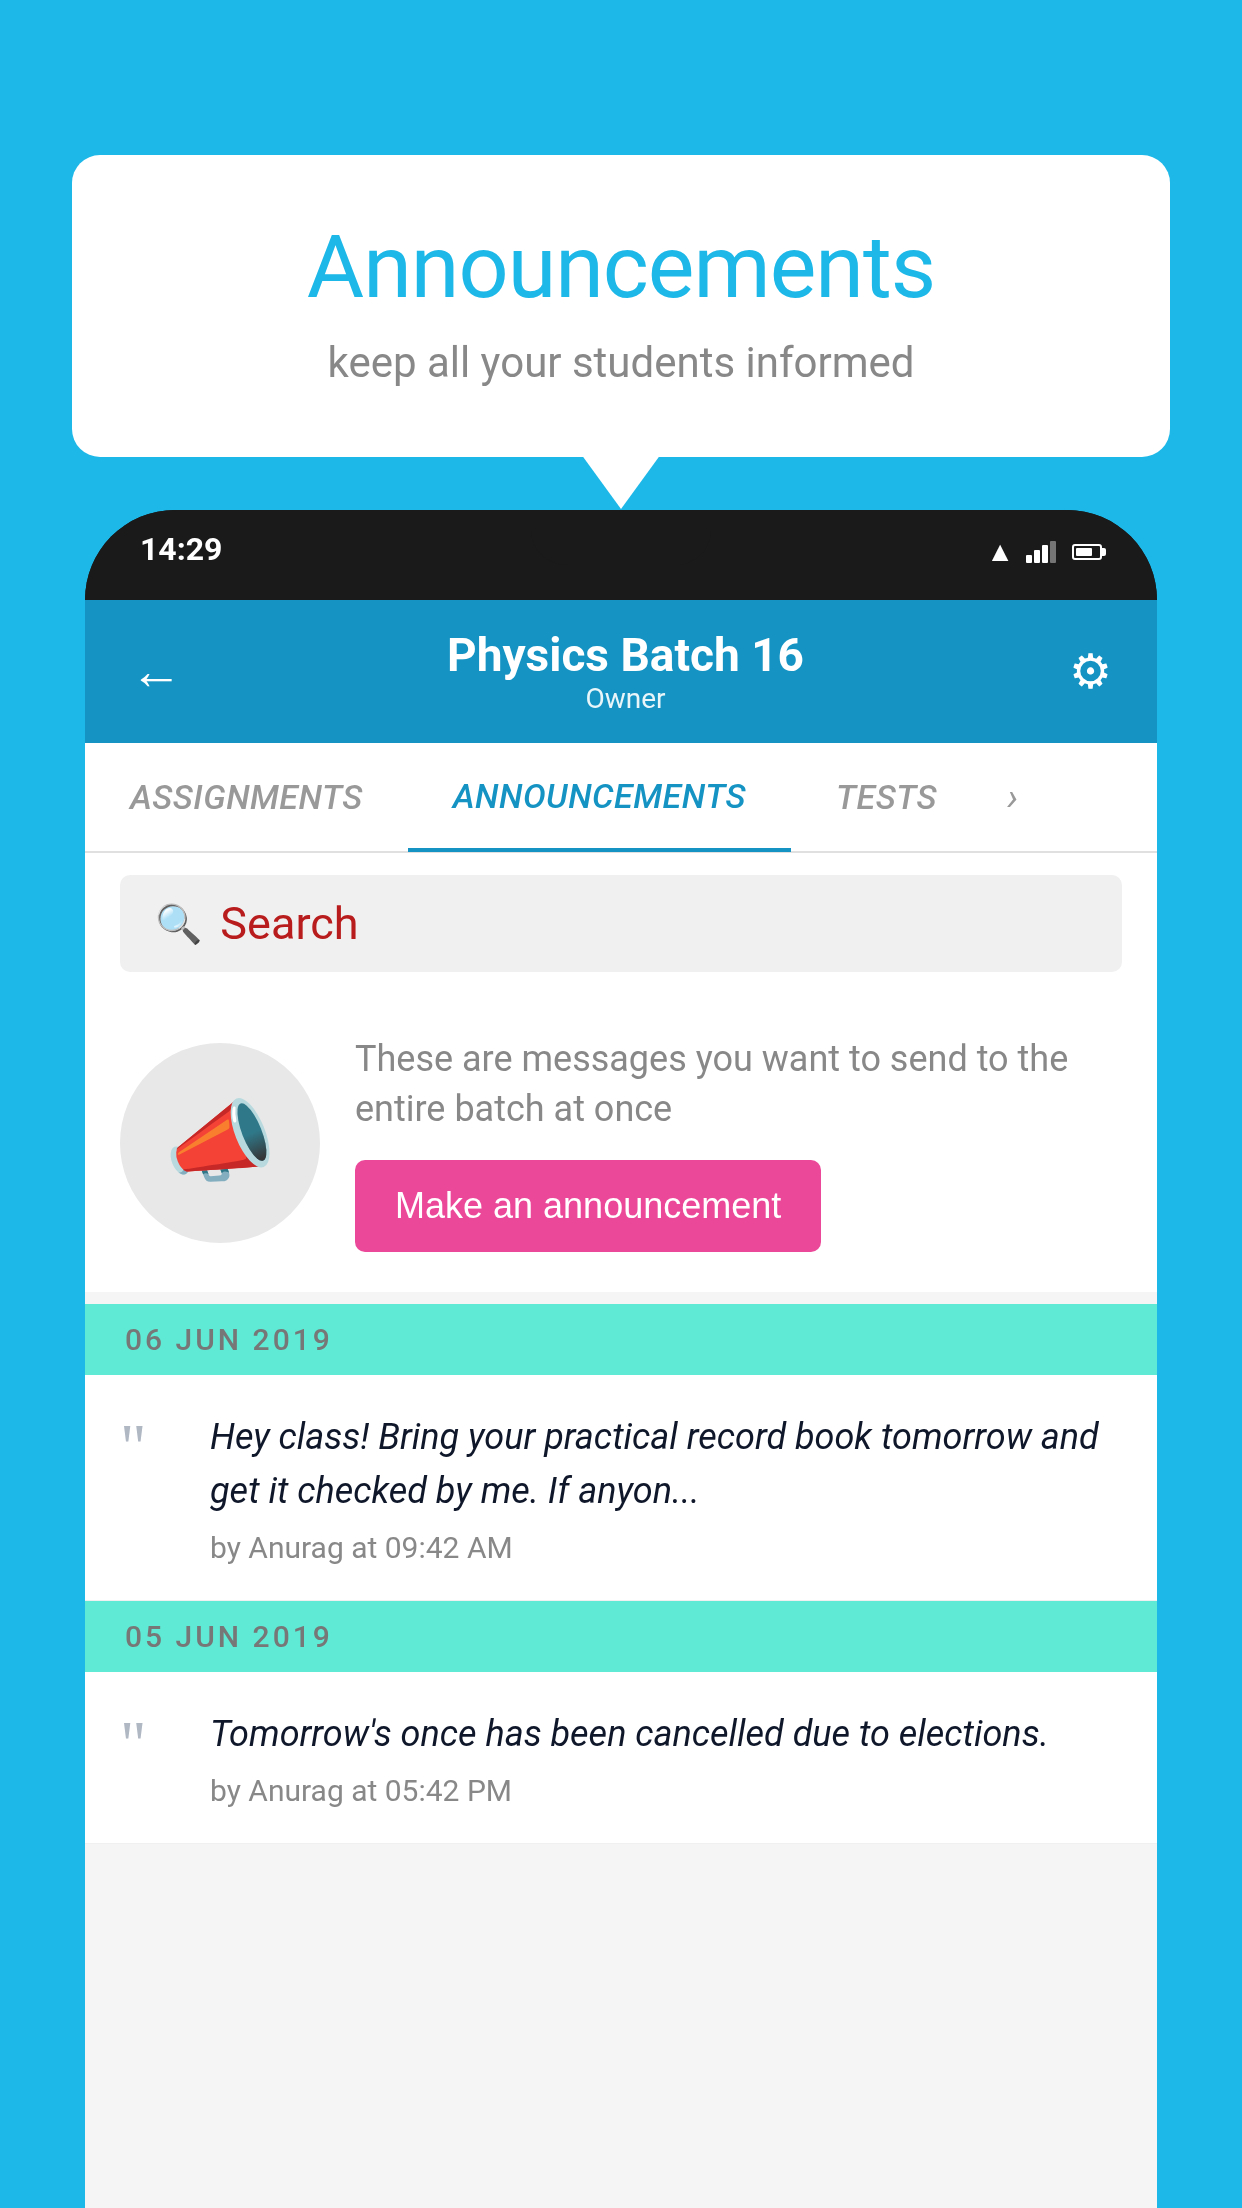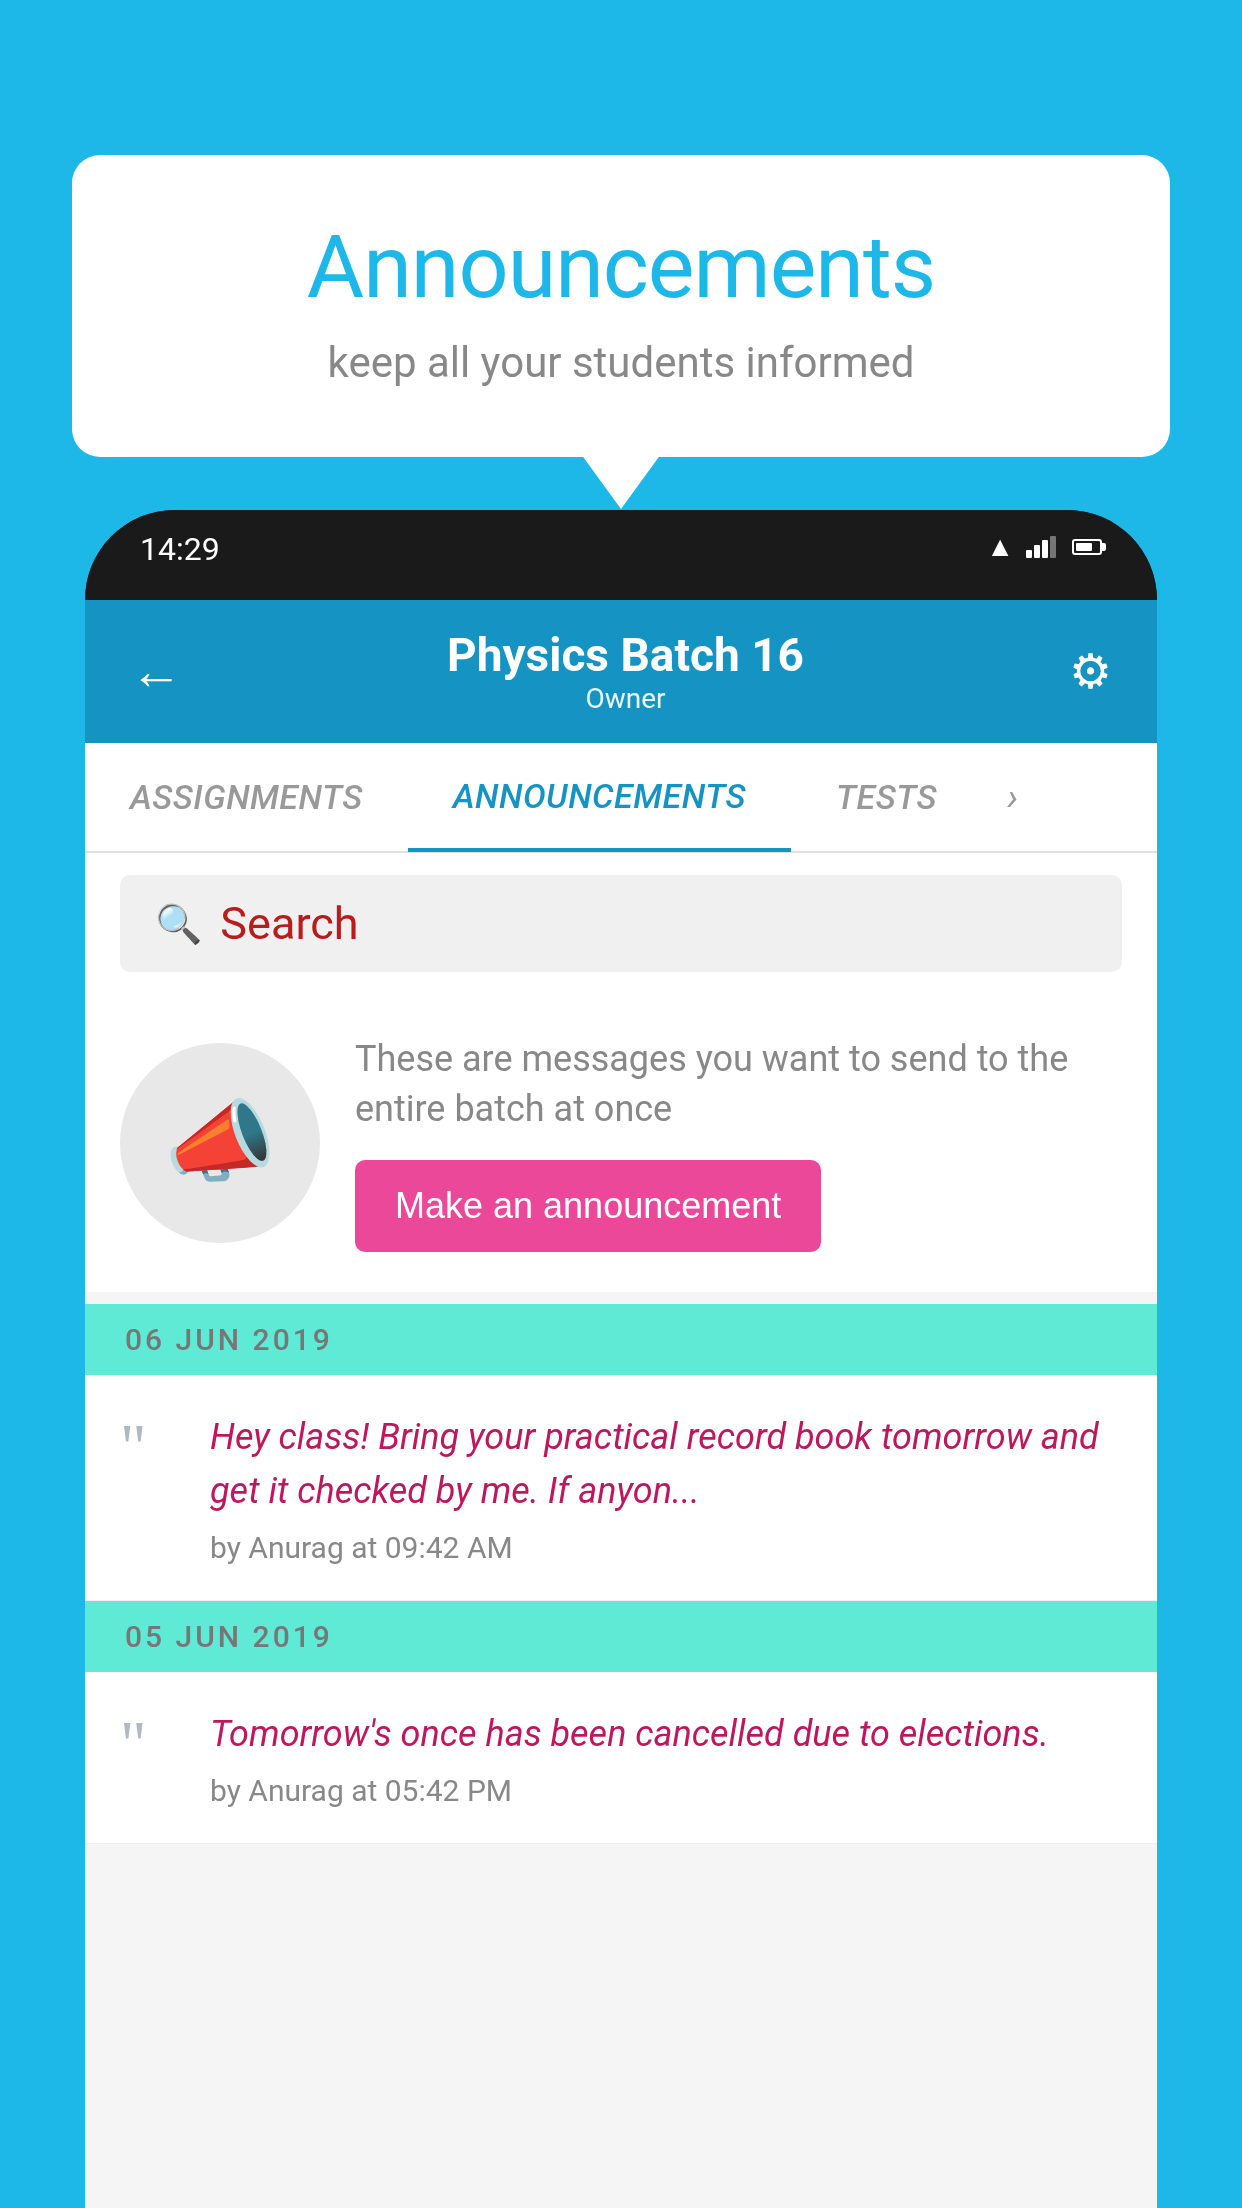--- a/index.html
+++ b/index.html
@@ -75,25 +75,25 @@
       display: flex;
       align-items: flex-start;
       padding-top: 20px;
       position: relative;
     }
 
     .status-bar {
       width: 100%;
       display: flex;
       justify-content: space-between;
-      align-items: flex-start;
+      align-items: flex-end;
       padding: 0 55px;
       color: white;
       font-size: 32px;
-      font-weight: 400;
+      font-weight: 700;
     }
 
     .status-bar-time {
       font-size: 32px;
       color: white;
     }
 
     .status-icons {
       display: flex;
       align-items: center;
@@ -292,21 +292,21 @@
       flex-shrink: 0;
       width: 60px;
     }
 
     .announcement-content {
       flex: 1;
     }
 
     .announcement-text {
       font-size: 36px;
-      color: #be185d;
+      color: #0f172a;
       font-style: italic;
       line-height: 1.5;
       margin-bottom: 12px;
     }
 
     .announcement-meta {
       font-size: 30px;
       color: #888;
     }
 

